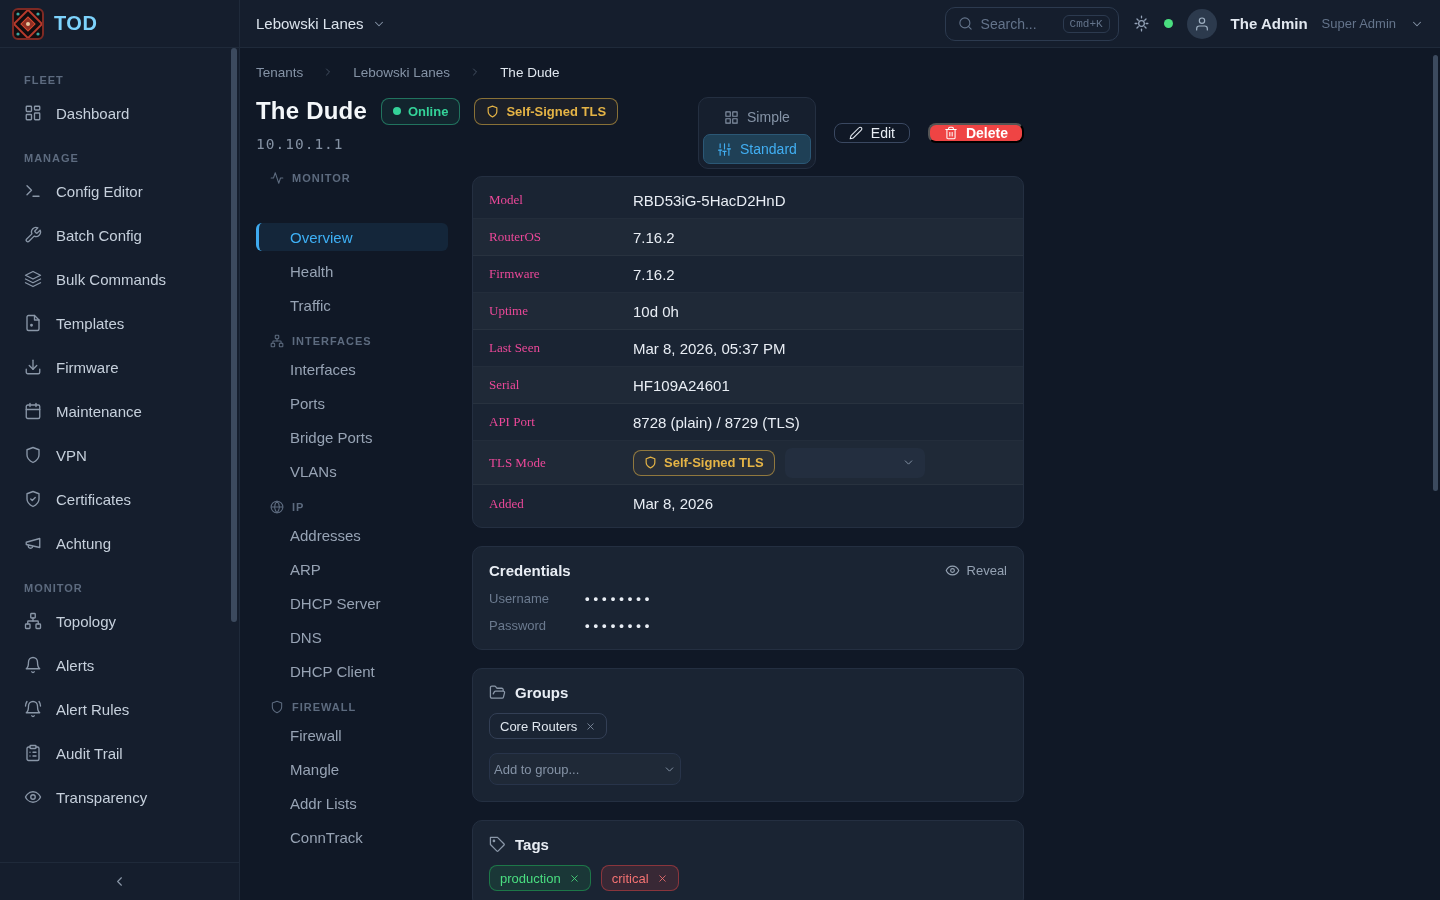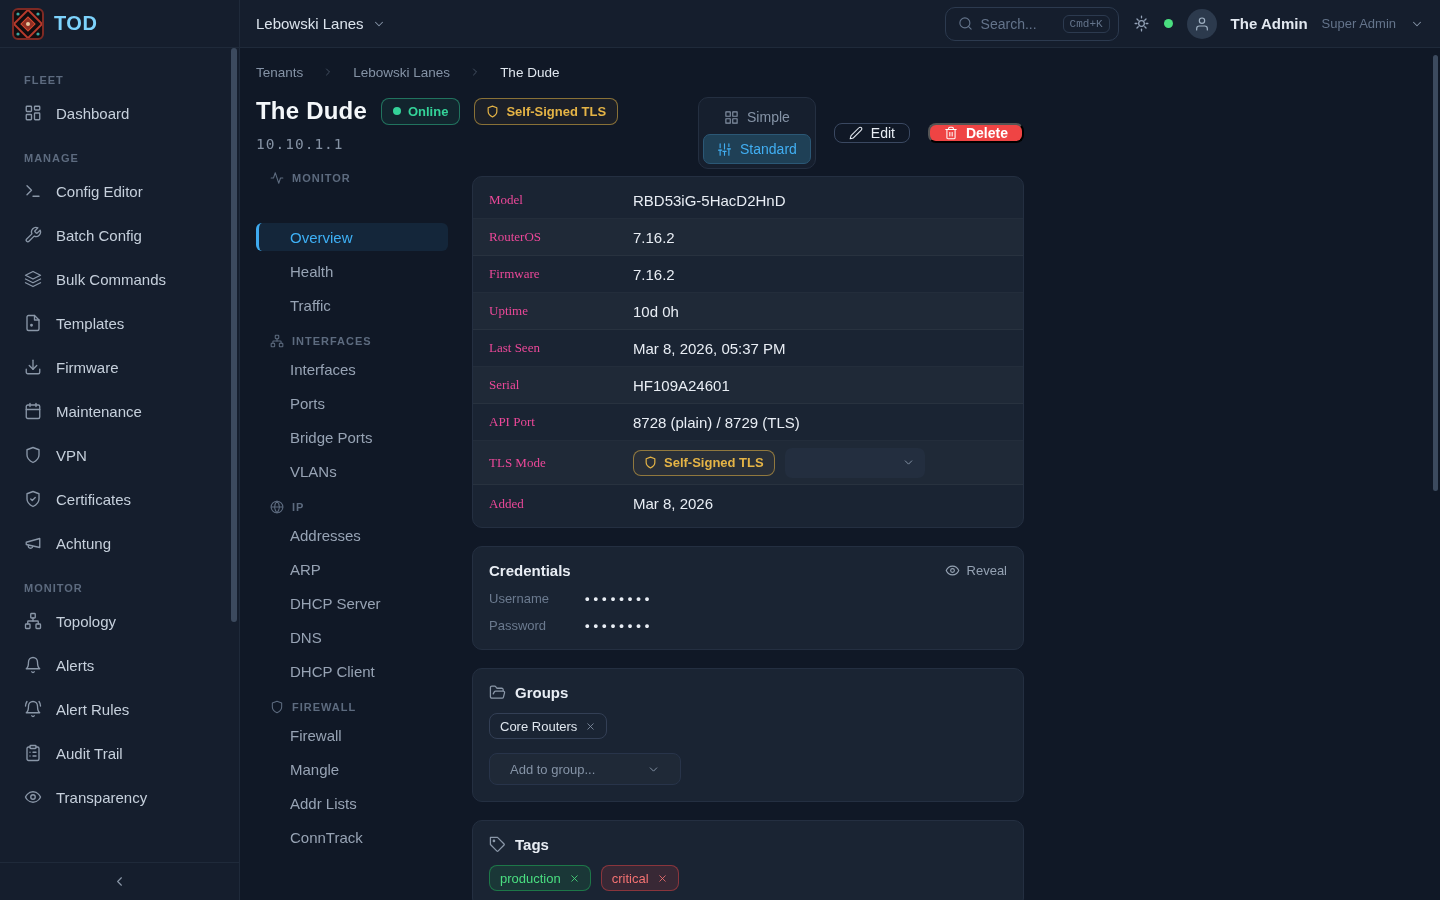--- a/index.html
+++ b/index.html
@@ -96,21 +96,21 @@
   .cred-label { width:96px; font-size:13px; color:#6b7a8f; }
   .cred-dots { font-size:13px; font-weight:bold; letter-spacing:4px; color:#e8edf4; }
 
   .chip-row { display:flex; gap:10px; margin-top:12px; }
   .chip { display:inline-flex; align-items:center; gap:8px; height:26px; padding:0 10px; border-radius:8px; font-size:13px; border:1px solid #333f55; color:#dfe6ee; }
   .chip .x { display:flex; color:#8593a6; cursor:pointer; }
   .chip-green { background:rgba(34,197,94,.12); border:1px solid rgba(34,197,94,.45); color:#4ade80; }
   .chip-green .x { color:#4ade80; }
   .chip-red { background:rgba(239,68,68,.14); border:1px solid rgba(239,68,68,.45); color:#f47272; }
   .chip-red .x { color:#f47272; }
-  .add-select { width:192px; height:32px; margin-top:14px; background:#1f2937; border:1px solid #28344a; border-radius:8px; display:flex; align-items:center; justify-content:space-between; padding:0 20px; font-size:13px; color:#8593a6; cursor:pointer; }
+  .add-select { width:192px; height:32px; margin-top:14px; background:#1f2937; border:1px solid #28344a; border-radius:8px; display:flex; align-items:center; justify-content:space-between; padding:0 4px; font-size:13px; color:#8593a6; cursor:pointer; }
 </style>
 </head>
 <body>
 
 <header class="topbar">
   <div class="brand">
     <span class="logo-box">
       <svg width="28" height="28" viewBox="0 0 28 28" style="position:absolute;top:0;left:0;">
         <rect x="4" y="4" width="20" height="20" transform="rotate(45 14 14)" fill="none" stroke="#b93a2c" stroke-width="2"></rect>
         <rect x="9" y="9" width="10" height="10" transform="rotate(45 14 14)" fill="#8f2f24" stroke="#d9492f" stroke-width="1"></rect>

